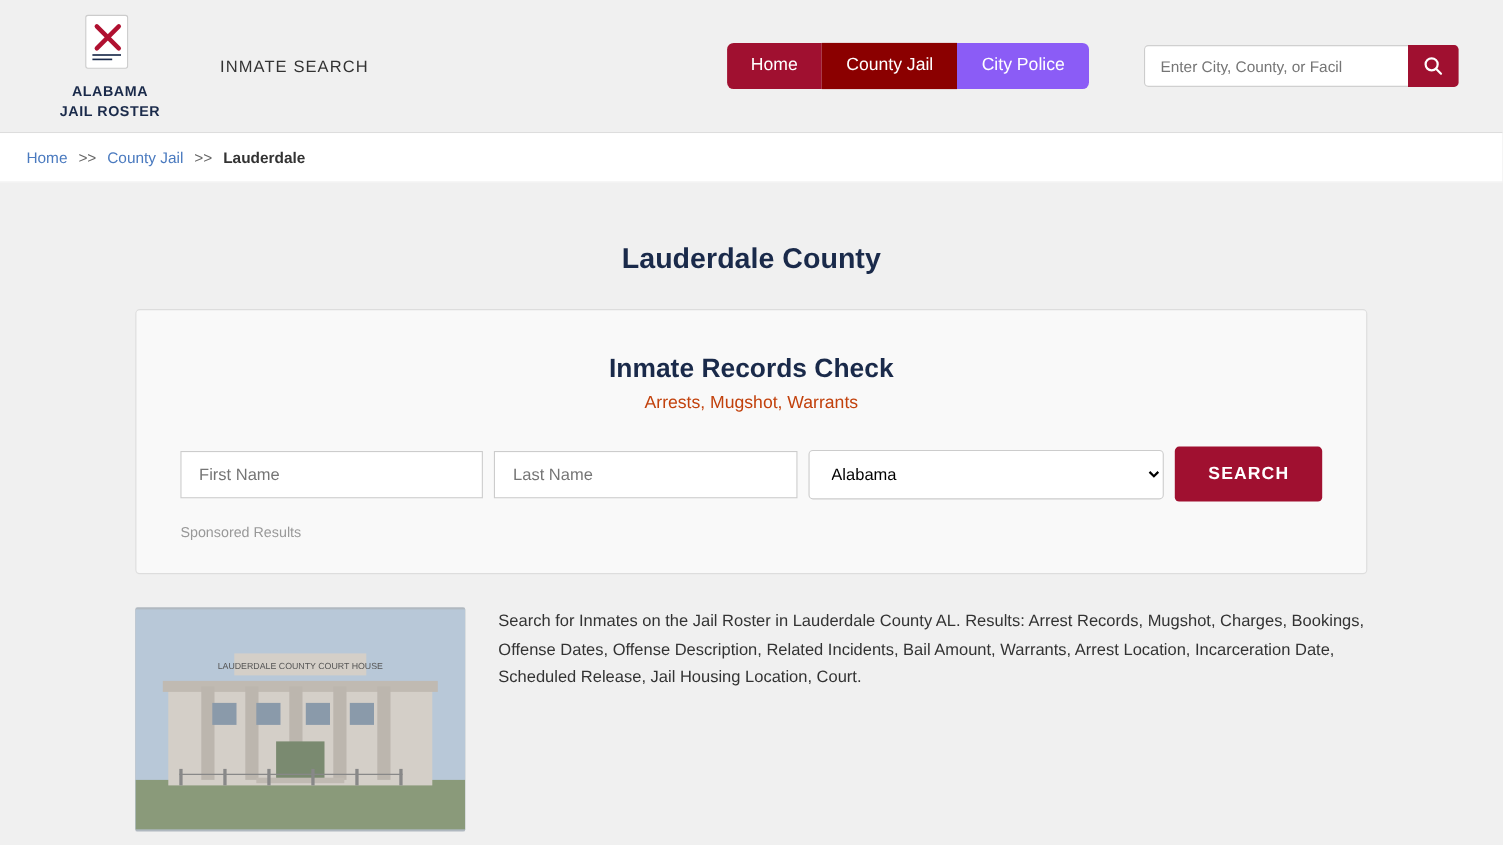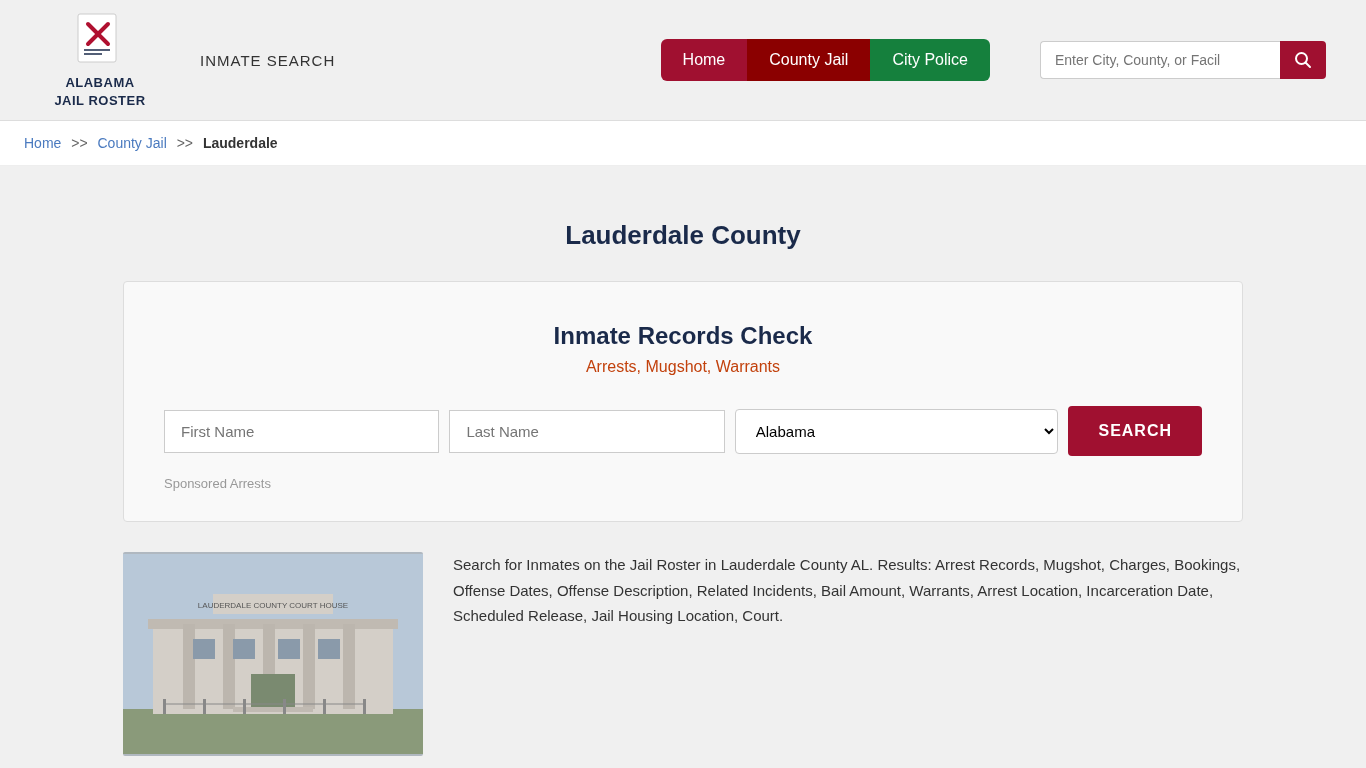--- a/index.html
+++ b/index.html
@@ -58,21 +58,21 @@
     }
     .nav-btn-home {
       background: #a01030;
       border-radius: 6px 0 0 6px;
     }
     .nav-btn-county {
       background: #8b0000;
       border-radius: 0;
     }
     .nav-btn-city {
-      background: #15803d;
+      background: #8b5cf6;
       border-radius: 0 6px 6px 0;
       text-align: right;
     }
     .search-area {
       display: flex;
       align-items: center;
       margin-left: 20px;
     }
     .header-search-input {
       padding: 10px 14px;
@@ -271,21 +271,21 @@
     <div class="records-subtitle">Arrests, Mugshot, Warrants</div>
 
     <div class="search-form">
       <input class="form-input" type="text" placeholder="First Name" style="">
       <input class="form-input" type="text" placeholder="Last Name" style="">
       <select class="form-select" id="state-select">
       <option value="Alabama">Alabama</option><option value="Alaska">Alaska</option><option value="Arizona">Arizona</option><option value="Arkansas">Arkansas</option><option value="California">California</option><option value="Colorado">Colorado</option><option value="Connecticut">Connecticut</option><option value="Delaware">Delaware</option><option value="Florida">Florida</option><option value="Georgia">Georgia</option><option value="Hawaii">Hawaii</option><option value="Idaho">Idaho</option><option value="Illinois">Illinois</option><option value="Indiana">Indiana</option><option value="Iowa">Iowa</option><option value="Kansas">Kansas</option><option value="Kentucky">Kentucky</option><option value="Louisiana">Louisiana</option><option value="Maine">Maine</option><option value="Maryland">Maryland</option><option value="Massachusetts">Massachusetts</option><option value="Michigan">Michigan</option><option value="Minnesota">Minnesota</option><option value="Mississippi">Mississippi</option><option value="Missouri">Missouri</option><option value="Montana">Montana</option><option value="Nebraska">Nebraska</option><option value="Nevada">Nevada</option><option value="New Hampshire">New Hampshire</option><option value="New Jersey">New Jersey</option><option value="New Mexico">New Mexico</option><option value="New York">New York</option><option value="North Carolina">North Carolina</option><option value="North Dakota">North Dakota</option><option value="Ohio">Ohio</option><option value="Oklahoma">Oklahoma</option><option value="Oregon">Oregon</option><option value="Pennsylvania">Pennsylvania</option><option value="Rhode Island">Rhode Island</option><option value="South Carolina">South Carolina</option><option value="South Dakota">South Dakota</option><option value="Tennessee">Tennessee</option><option value="Texas">Texas</option><option value="Utah">Utah</option><option value="Vermont">Vermont</option><option value="Virginia">Virginia</option><option value="Washington">Washington</option><option value="West Virginia">West Virginia</option><option value="Wisconsin">Wisconsin</option><option value="Wyoming">Wyoming</option></select>
       <button class="search-btn">SEARCH</button>
     </div>
 
-    <div class="sponsored-label">Sponsored Arrests</div>
+    <div class="sponsored-label">Sponsored Results</div>
   </div>
 
   <div class="bottom-section">
     <div class="jail-image">
       <svg class="building-svg" viewBox="0 0 300 200" xmlns="http://www.w3.org/2000/svg">
 
         <rect x="0" y="0" width="300" height="200" fill="#b8c8d8"></rect>
 
         <rect x="0" y="155" width="300" height="45" fill="#8a9a7a"></rect>
 

